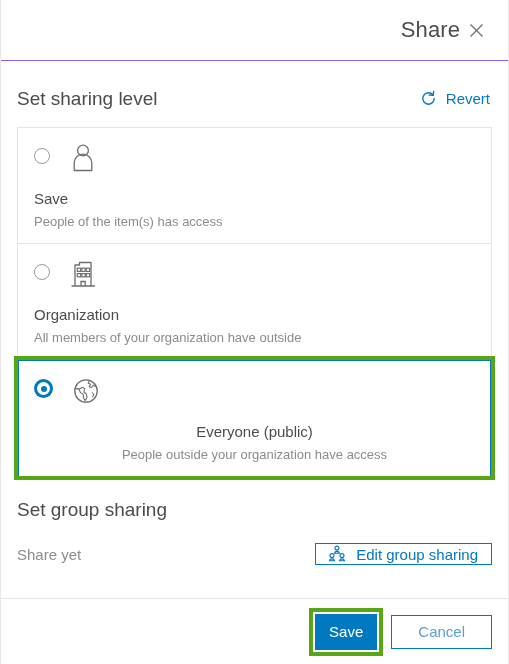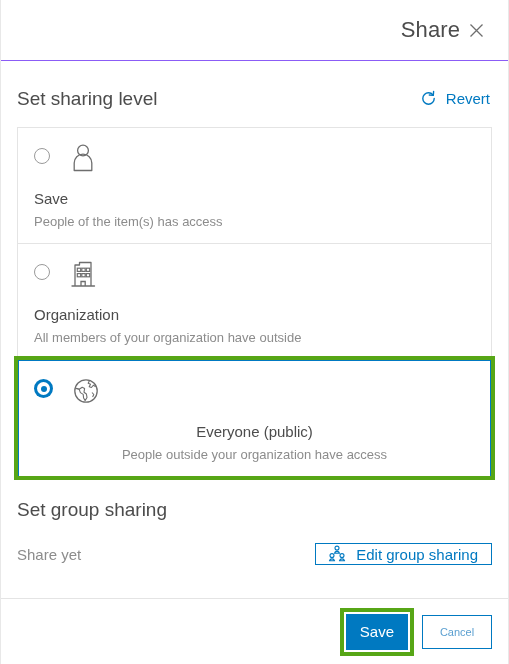--- a/index.html
+++ b/index.html
@@ -227,25 +227,25 @@
     font-family: inherit;
     height: 36px;
     min-width: 54px;
     padding: 0 13px;
     cursor: pointer;
   }
   .btn-cancel {
     background: #ffffff;
     color: #5a9fd0;
     border: 1px solid #0079c1;
-    font-size: 11px;
+    font-size: 15px;
     font-family: inherit;
     height: 34px;
     min-width: 70px;
-    padding: 0 13px;
+    padding: 0 26px;
     cursor: pointer;
     margin-left: 3px;
   }
 </style>
 </head>
 <body>
 
 <div class="dialog">
 
   <div class="dlg-header">

